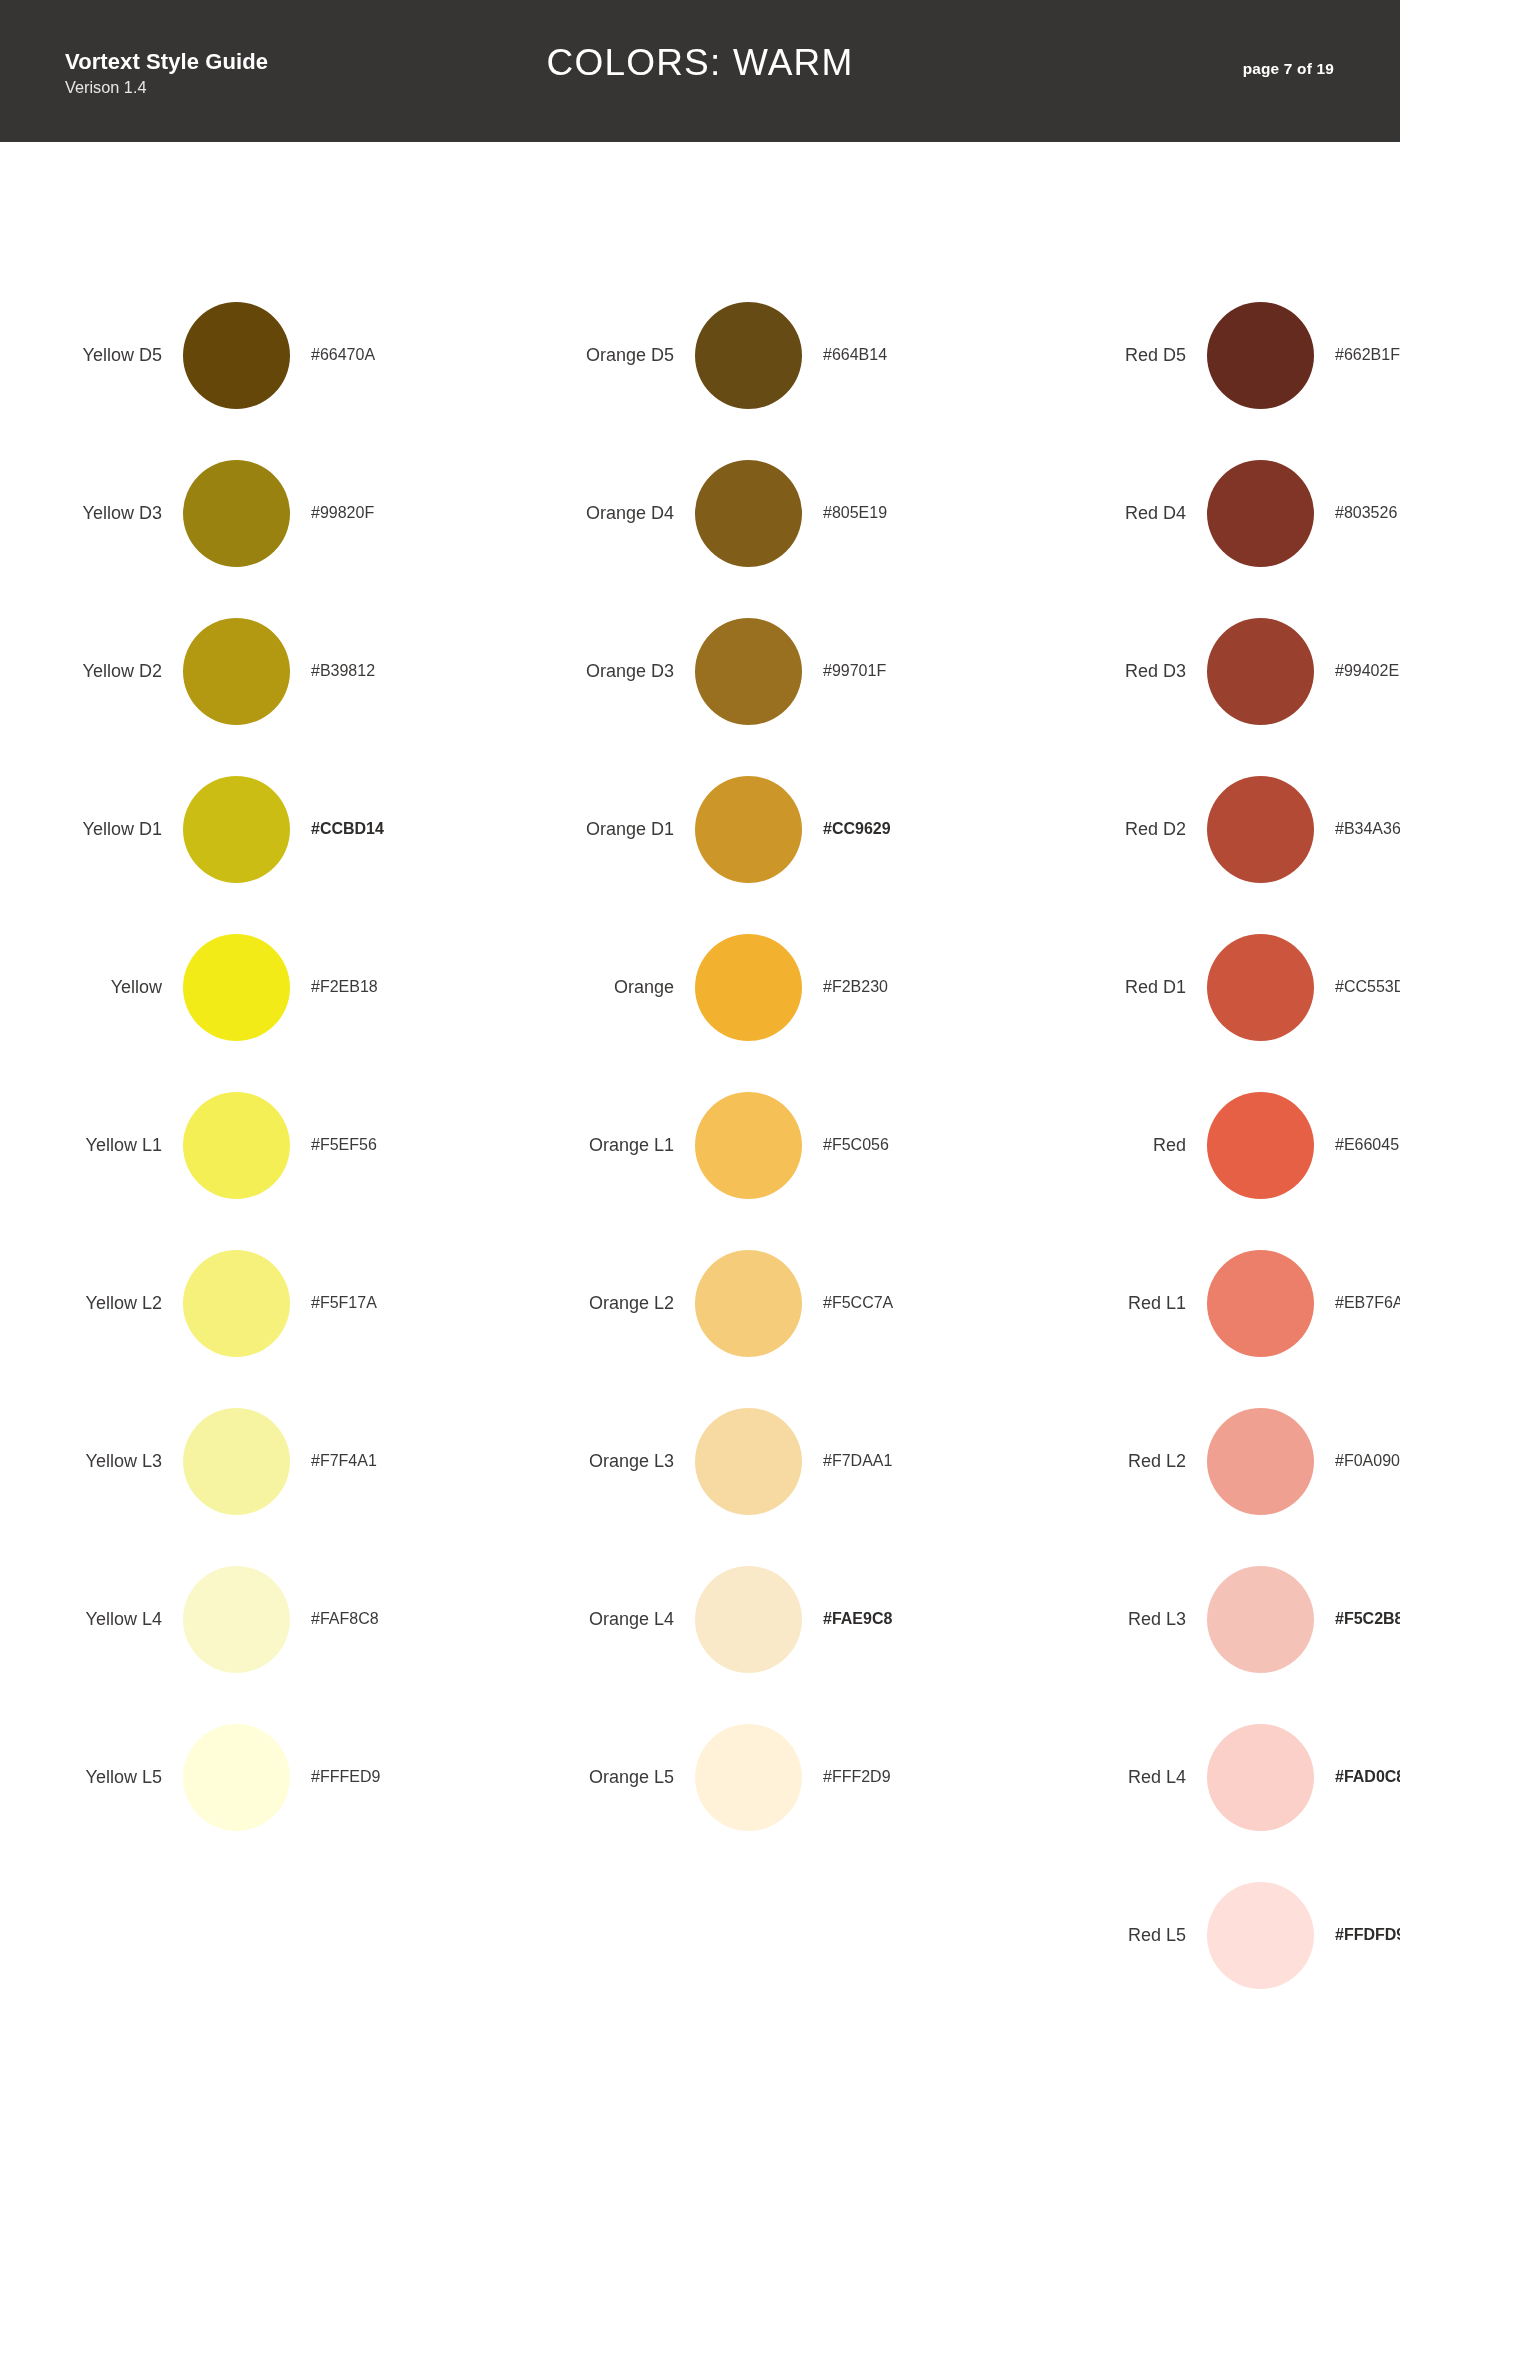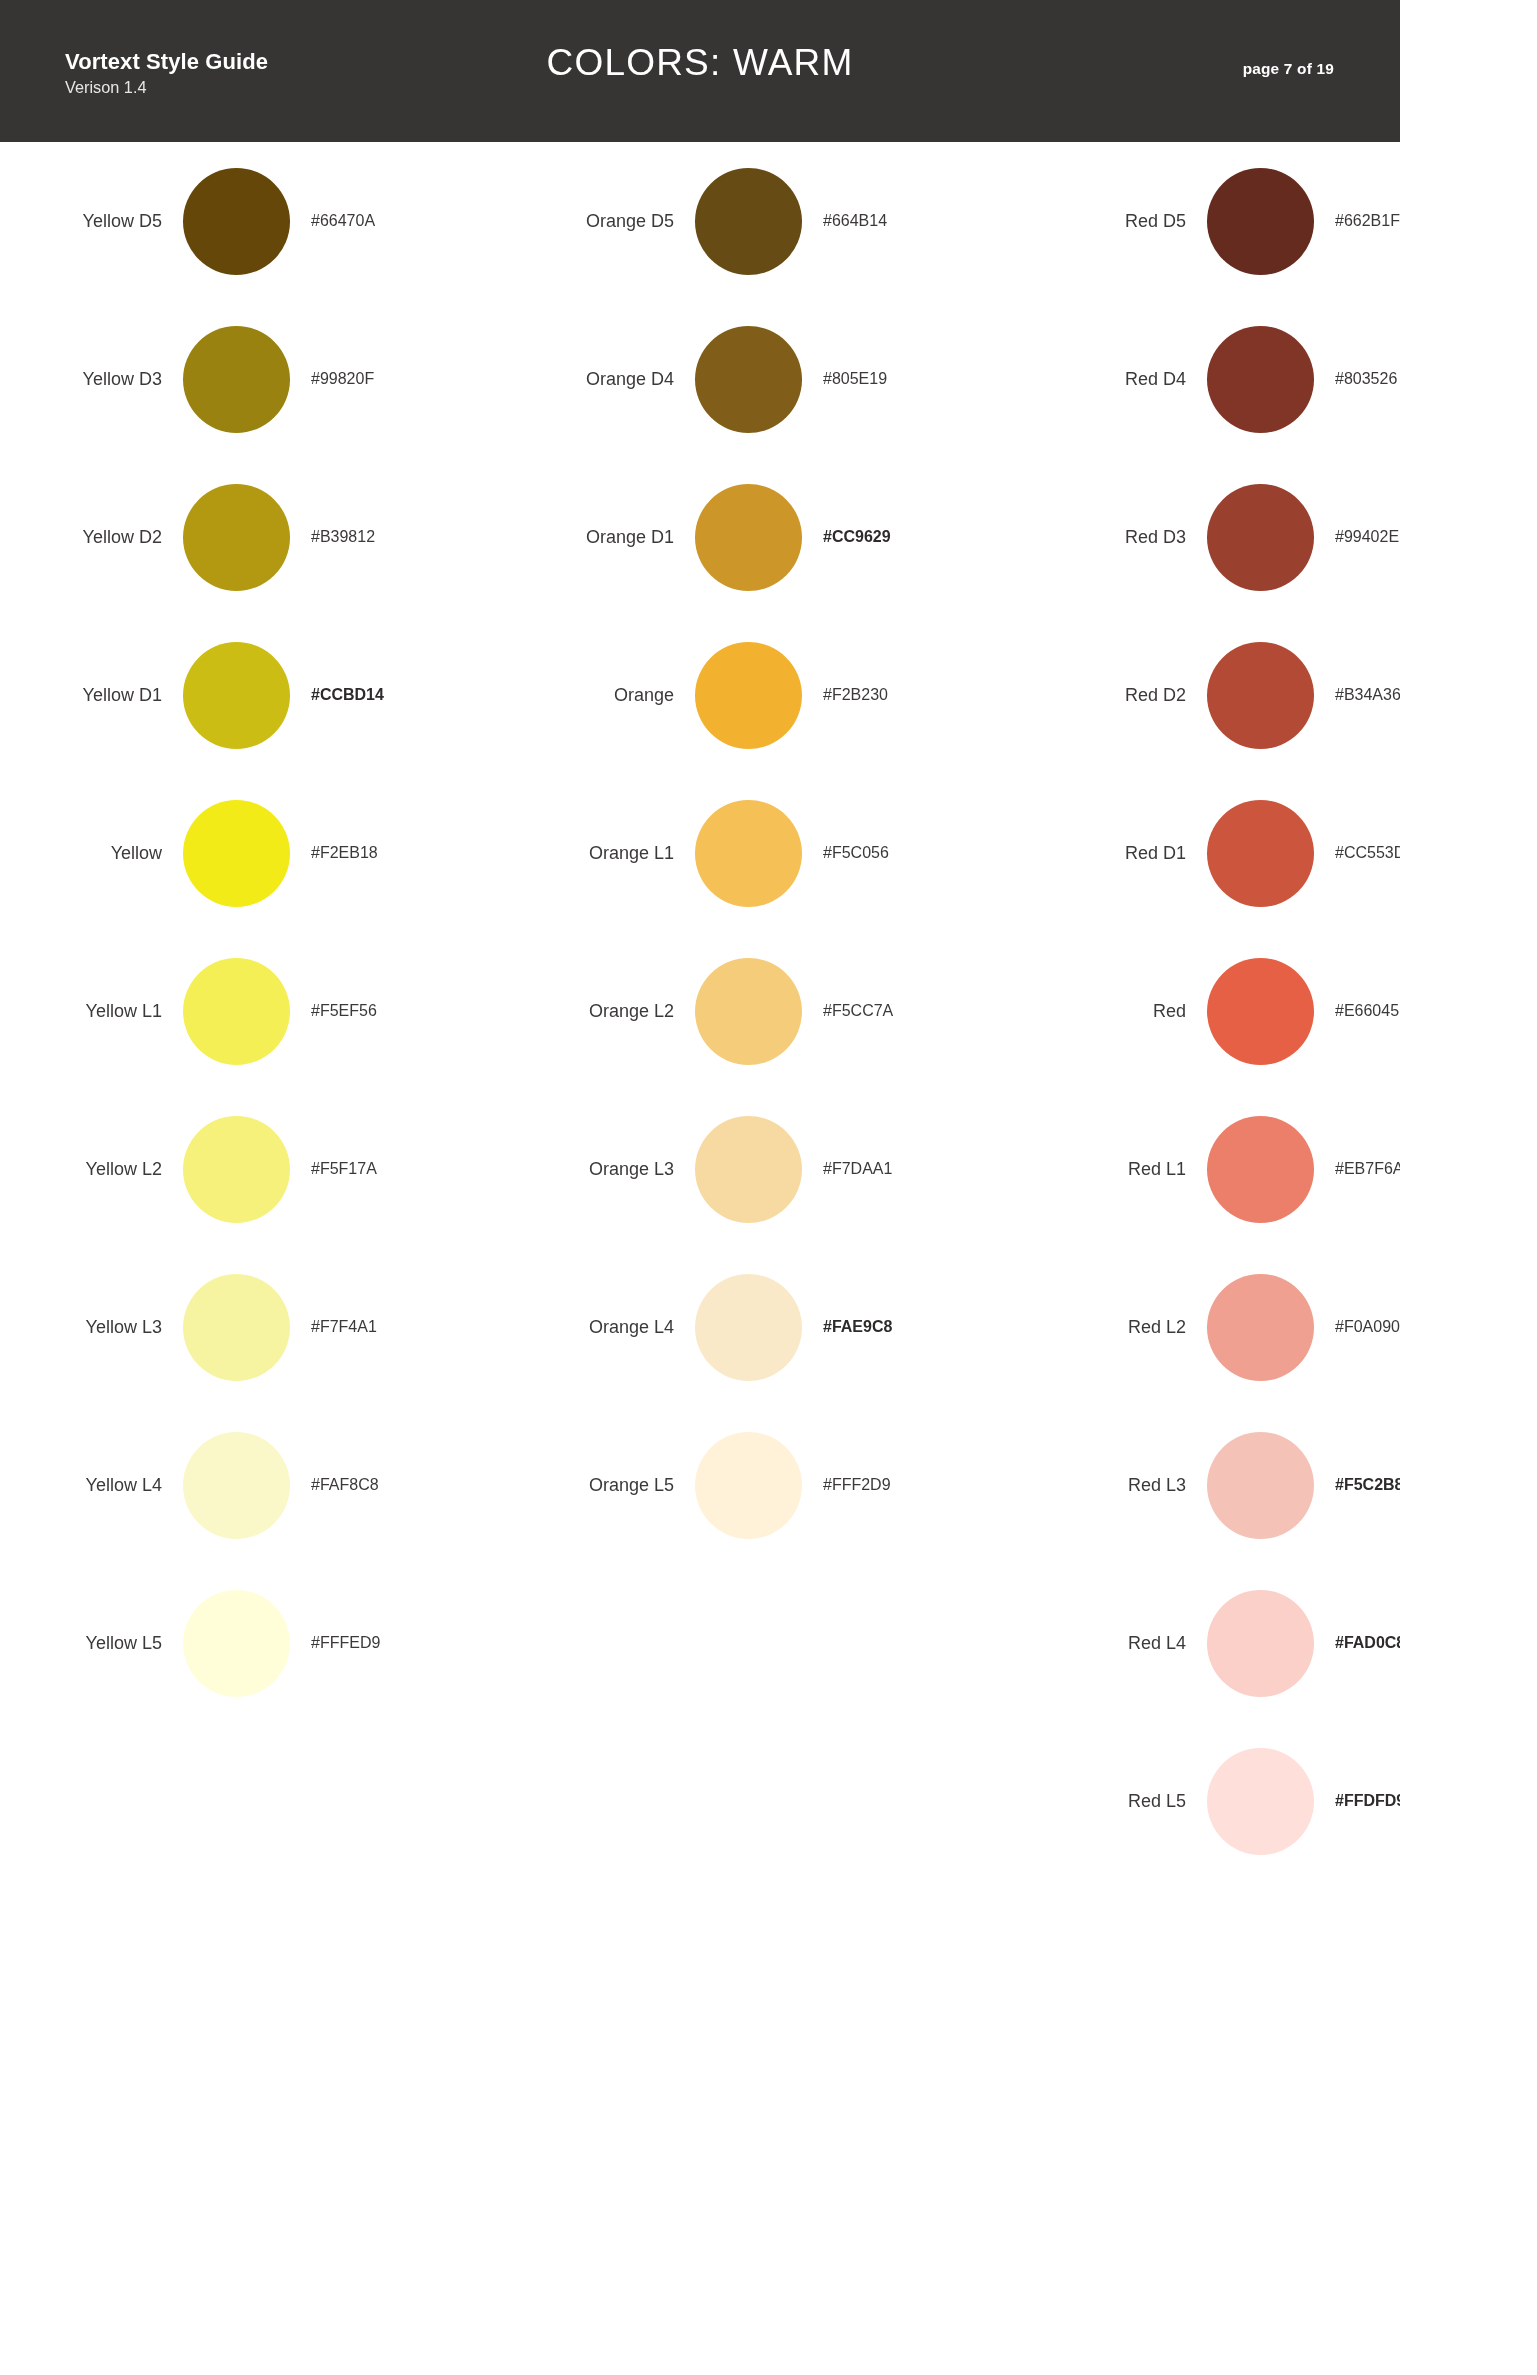--- a/index.html
+++ b/index.html
@@ -68,20 +68,21 @@
   
   .grid {
     position: absolute;
     left: 0;
     top: 142px;
     width: 1537px;
     display: flex;
   }
   .column {
     width: 512px;
+    padding-top: 134px;
   }
   .swatch-row {
     display: flex;
     align-items: center;
     height: 158px;
   }
   .swatch-label {
     width: 183px;
     text-align: right;
     padding-right: 21px;
@@ -178,20 +179,25 @@
           <div class="swatch-label">Orange D5</div>
           <div class="swatch-dot" style="background: rgb(102, 75, 20);"></div>
           <div class="swatch-hex">#664B14</div>
         </div>
         <div class="swatch-row">
           <div class="swatch-label">Orange D4</div>
           <div class="swatch-dot" style="background: rgb(128, 94, 25);"></div>
           <div class="swatch-hex">#805E19</div>
         </div>
         <div class="swatch-row">
+          <div class="swatch-label">Orange D3</div>
+          <div class="swatch-dot" style="background: rgb(153, 112, 31);"></div>
+          <div class="swatch-hex">#99701F</div>
+        </div>
+        <div class="swatch-row">
           <div class="swatch-label">Orange D1</div>
           <div class="swatch-dot" style="background: rgb(204, 150, 41);"></div>
           <div class="swatch-hex bold">#CC9629</div>
         </div>
         <div class="swatch-row">
           <div class="swatch-label">Orange</div>
           <div class="swatch-dot" style="background: rgb(242, 178, 48);"></div>
           <div class="swatch-hex">#F2B230</div>
         </div>
         <div class="swatch-row">

